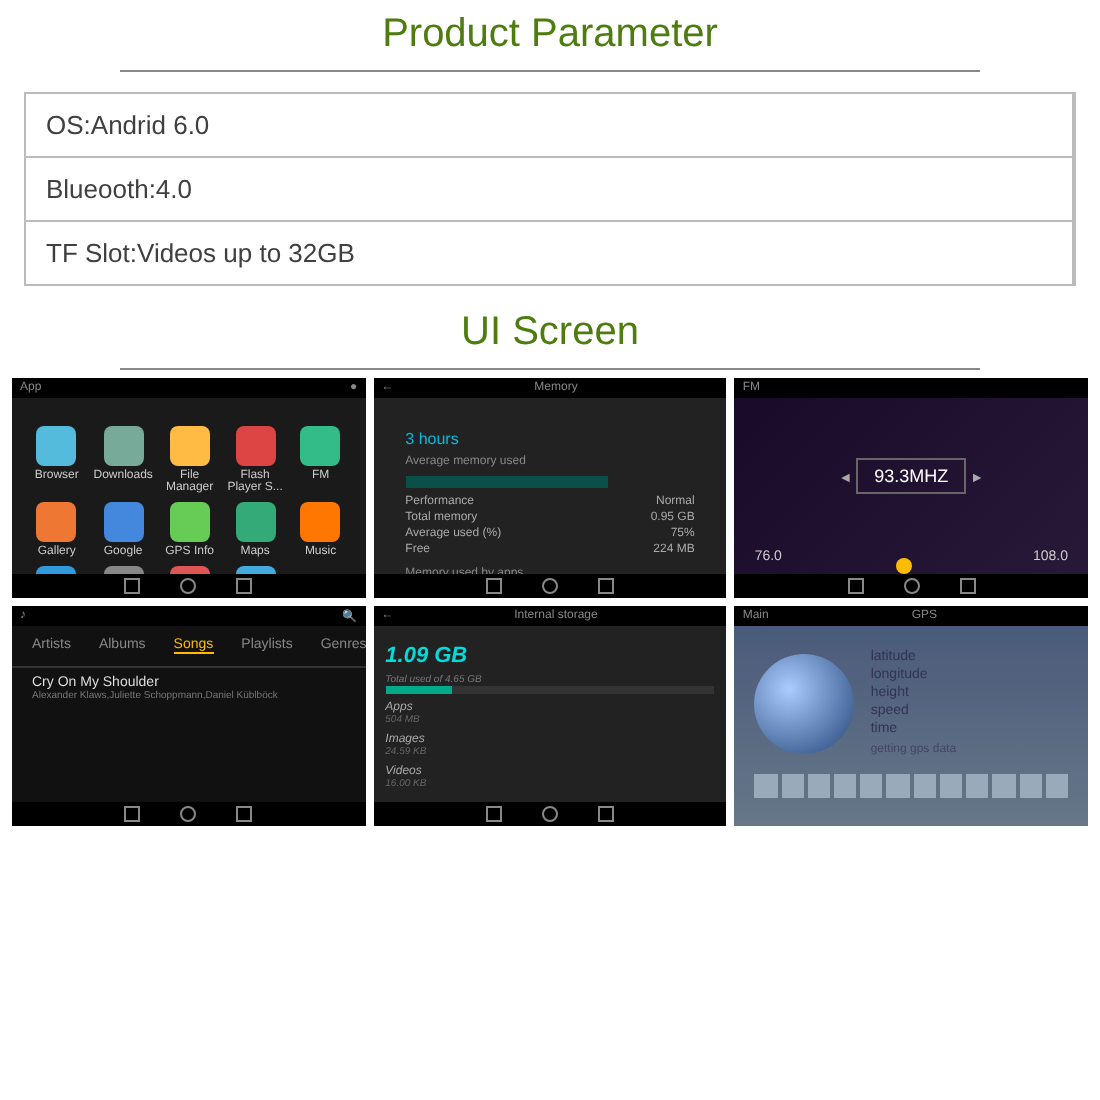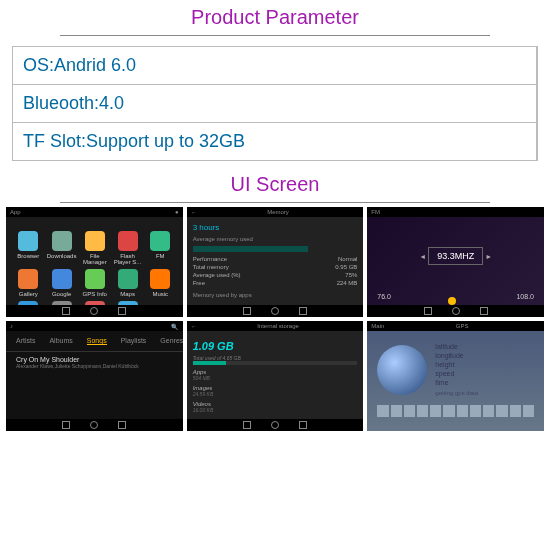--- a/index.html
+++ b/index.html
@@ -1,33 +1,33 @@
 <!DOCTYPE html>
 <html><head>
 <meta charset="utf-8">
 <style>
 * { margin: 0; padding: 0; box-sizing: border-box; }
 body { width: 550px; height: 550px; background: #fff; font-family: Arial, sans-serif; overflow: hidden; }
-.section-title { text-align: center; font-size: 20px; color: #a21caf; padding: 6px 0; border-bottom: 1px solid #888; margin: 0 60px; }
+.section-title { text-align: center; font-size: 20px; color: #4d7c0f; padding: 6px 0; border-bottom: 1px solid #888; margin: 0 60px; }
 .spec-table { display: flex; margin: 10px 12px 6px; border: 1px solid #bbb; }
 .spec-col { flex: 1; }
 .spec-col:first-child { border-right: 1px solid #bbb; }
-.spec-cell { padding: 8px 10px; font-size: 18px; color: #0369a1; border-bottom: 1px solid #bbb; }
+.spec-cell { padding: 8px 10px; font-size: 13px; color: #404040; border-bottom: 1px solid #bbb; }
 .spec-cell:last-child { border-bottom: none; }
 .thumbs { display: grid; grid-template-columns: repeat(3,1fr); gap: 4px; padding: 4px 6px; }
 .thumb { height: 110px; background: #1a1a1a; position: relative; overflow: hidden; font-size: 7px; color: #aaa; }
 
 .apps-grid { display: grid; grid-template-columns: repeat(5,1fr); gap: 4px; padding: 14px 8px 4px; }
 .app-item { display: flex; flex-direction: column; align-items: center; gap: 2px; }
 .app-ic { width: 20px; height: 20px; background: #3b6; border-radius: 4px; }
 .app-lbl { font-size: 6px; color: #ccc; text-align: center; }
 .nav-bar { position: absolute; bottom: 0; left: 0; right: 0; height: 12px; background: #000; display: flex; justify-content: center; gap: 20px; align-items: center; }
 .nav-ic { width: 8px; height: 8px; border: 1px solid #888; }
 
-.mem { padding: 6px; background: #222; height: 100%; }
+.mem { padding: 16px; background: #222; height: 100%; }
 .mem-hdr { color: #0bd; font-size: 8px; margin-bottom: 4px; }
 .mem-bar { height: 6px; background: #0a5048; width: 70%; margin: 4px 0; }
 .mem-val { color: #0dd; font-size: 11px; font-weight: bold; }
 .mem-row { display: flex; justify-content: space-between; font-size: 6px; color: #aaa; margin-top: 2px; }
 
 .fm { background: linear-gradient(135deg,#1a0a2a,#2a1a3a); height: 100%; padding: 10px; position: relative; }
 .fm-freq { border: 1px solid #666; color: #fff; padding: 3px 8px; font-size: 9px; display: inline-block; margin: 20px auto; }
 .fm-scale { height: 20px; margin-top: 8px; position: relative; }
 .fm-dot { width: 8px; height: 8px; background: #fb0; border-radius: 50%; position: absolute; top: 4px; left: 45%; }
 .fm-lbl { font-size: 7px; color: #ccc; position: absolute; }
@@ -56,21 +56,21 @@
 </style>
 </head>
 <body>
 
 <div class="section-title">Product Parameter</div>
 
 <div class="spec-table">
   <div class="spec-col">
     <div class="spec-cell">OS:Andrid 6.0</div>
     <div class="spec-cell">Blueooth:4.0</div>
-    <div class="spec-cell">TF Slot:Support up to 32GB</div>
+    <div class="spec-cell">TF Slot:Videos up to 32GB</div>
   </div>
 </div>
 
 <div class="section-title">UI Screen</div>
 
 <div class="thumbs">
 
   <div class="thumb">
     <div class="top-bar">
         <span>App</span>

